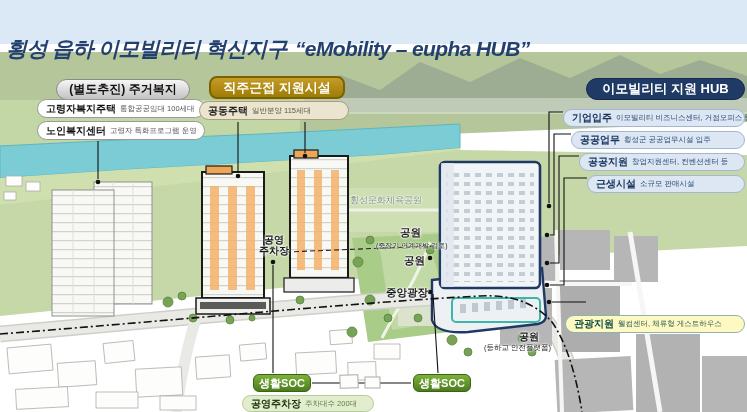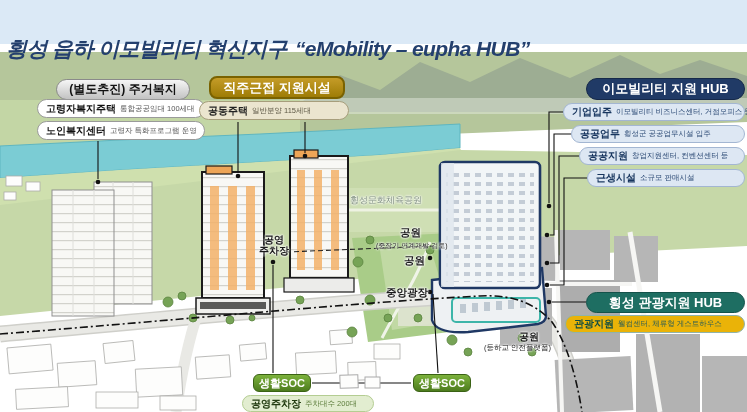--- a/index.html
+++ b/index.html
@@ -21,23 +21,23 @@
   .hdr.green{background:linear-gradient(#7cb23c,#4d7c1e);border:1px solid #3a6214;color:#fff;
        border-radius:6px;font-size:11px;}
   .tag{position:absolute;display:flex;align-items:center;gap:4px;white-space:nowrap;
        border-radius:10px;padding:0 8px;height:19px;box-sizing:border-box;z-index:4;}
   .tag b{font-size:10px;}
   .tag span{font-size:7.5px;}
   .tag.white{background:#fff;border:1px solid #9a9a9a;color:#111;}
   .tag.white span{color:#555;}
   .tag.beige{background:#ebe5cf;border:1px solid #a79e7c;color:#222;}
   .tag.beige span{color:#5c5744;}
-  .tag.blue{background:#dde7f3;border:1px solid #a3b6d2;color:#17355e;height:18px;}
+  .tag.blue{background:#dde7f3;border:1px solid #a3b6d2;color:#17355e;height:18px;margin-top:6px;}
   .tag.blue span{color:#2c4a75;}
-  .tag.tealL{background:#eab308;border:1px solid #8fb3aa;color:#0f4c43;height:18px;}
+  .tag.tealL{background:#fef9c3;border:1px solid #8fb3aa;color:#0f4c43;height:18px;}
   .tag.tealL span{color:#2e5f55;}
   .tag.greenL{background:#e2edd0;border:1px solid #b4cd92;color:#223c10;height:17px;}
   .tag.greenL span{color:#5d7d3c;}
   .maplabel{position:absolute;font-weight:bold;color:#1a1a1a;z-index:3;white-space:nowrap;
        text-shadow:0 0 2px #fff,0 0 2px #fff,0 0 3px #fff;}
   .maplabel.sub{font-weight:normal;}
 </style>
 </head>
 <body>
 
@@ -238,21 +238,20 @@
   </div>
   <div class="tag blue" style="left:579px;top:147px;width:166px;">
     <b>공공지원</b>
     <span>창업지원센터, 컨벤션센터 등</span>
   </div>
   <div class="tag blue" style="left:587px;top:169px;width:158px;">
     <b>근생시설</b>
     <span>소규모 판매시설</span>
   </div>
 
-  <div class="hdr teal" style="left:586px;top:292px;width:159px;height:21px;">횡성 관광지원 HUB</div>
   <div class="tag tealL" style="left:565px;top:315px;width:180px;">
     <b>관광지원</b>
     <span>웰컴센터, 체류형 게스트하우스</span>
   </div>
 
   <div class="hdr green" style="left:253px;top:374px;width:58px;height:18px;">생활SOC</div>
   <div class="tag greenL" style="left:242px;top:395px;width:132px;">
     <b>공영주차장</b>
     <span>주차대수 200대</span>
   </div>

